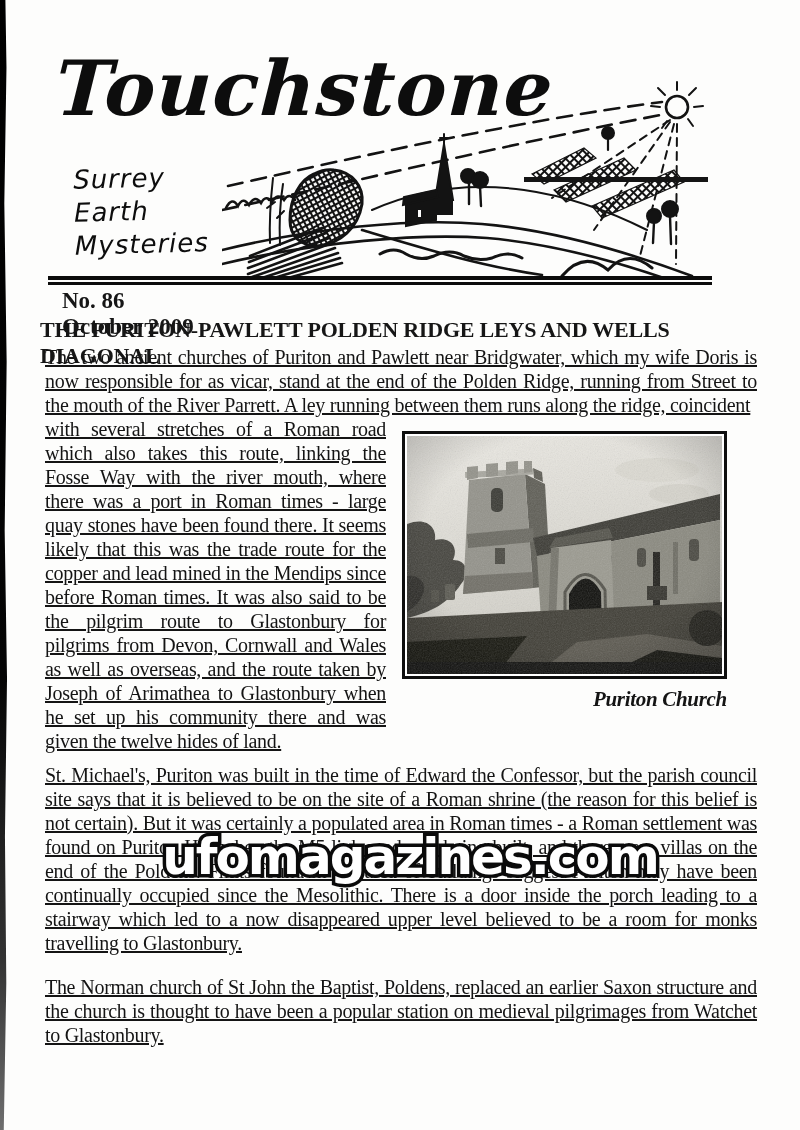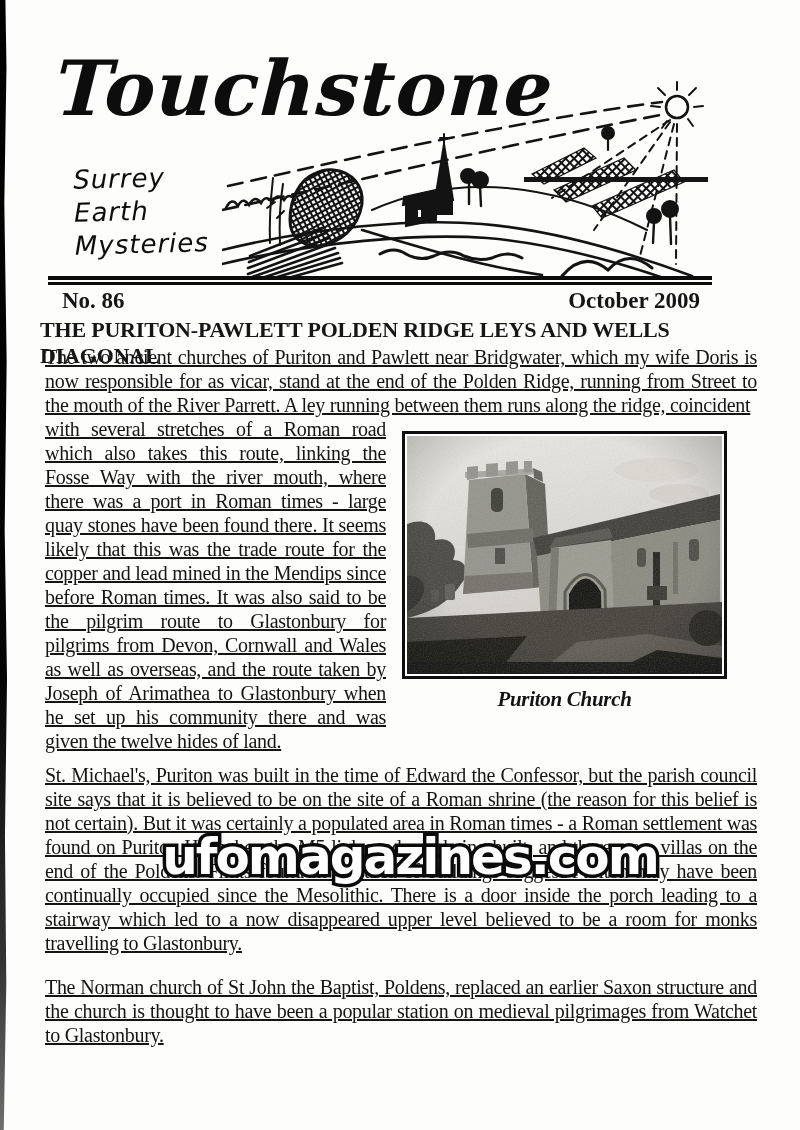--- a/index.html
+++ b/index.html
@@ -13,31 +13,31 @@
   .masthead-title{position:absolute;left:56px;top:44px;font-family:"DejaVu Serif",serif;
       font-style:italic;font-weight:bold;font-size:76px;letter-spacing:1px;color:#0d0d0d;
       transform:skewX(-3deg);white-space:nowrap;}
   .masthead-subtitle{position:absolute;left:74px;top:162px;font-family:"DejaVu Sans",sans-serif;
       font-style:italic;font-size:26px;line-height:33px;letter-spacing:1px;color:#0d0d0d;
       transform:rotate(-1.5deg);}
   .masthead-art{position:absolute;left:222px;top:78px;width:488px;height:200px;}
   .header-rule{position:absolute;left:48px;top:276px;width:664px;height:9px;box-sizing:border-box;
       border-top:4px solid #0c0c0c;border-bottom:3px solid #0c0c0c;}
   .issue-row{position:absolute;left:62px;top:288px;width:638px;display:flex;
-      justify-content:space-between;font-weight:bold;font-size:23px;}
+      justify-content:space-between;font-weight:bold;font-size:23px;flex-direction:column;}
   .headline{position:absolute;left:40px;top:317px;width:720px;text-align:left;
       font-weight:bold;font-size:22px;letter-spacing:-0.2px;}
   
   .body-copy{position:absolute;left:45px;top:345px;width:712px;font-size:20px;line-height:24px;
       text-align:justify;letter-spacing:-0.3px;color:#141414;}
   .para{margin:0;text-decoration:underline;}
   .photo-float{float:right;width:325px;margin:14px 30px 26px 16px;}
   .photo-frame{border:3px solid #0e0e0e;padding:2px;background:#fff;}
   .photo-frame svg{display:block;}
-  .photo-caption{text-align:center;font-weight:bold;font-style:italic;font-size:21px;
+  .photo-caption{text-align:right;font-weight:bold;font-style:italic;font-size:21px;
       line-height:26px;margin-top:7px;}
   .para2{margin-top:10px;}
   .para3{margin-top:20px;}
   .wrap-block::after{content:"";display:block;clear:both;}
   
   .watermark{position:absolute;left:150px;top:818px;width:520px;height:76px;z-index:5;}
 </style>
 </head>
 <body>
 

